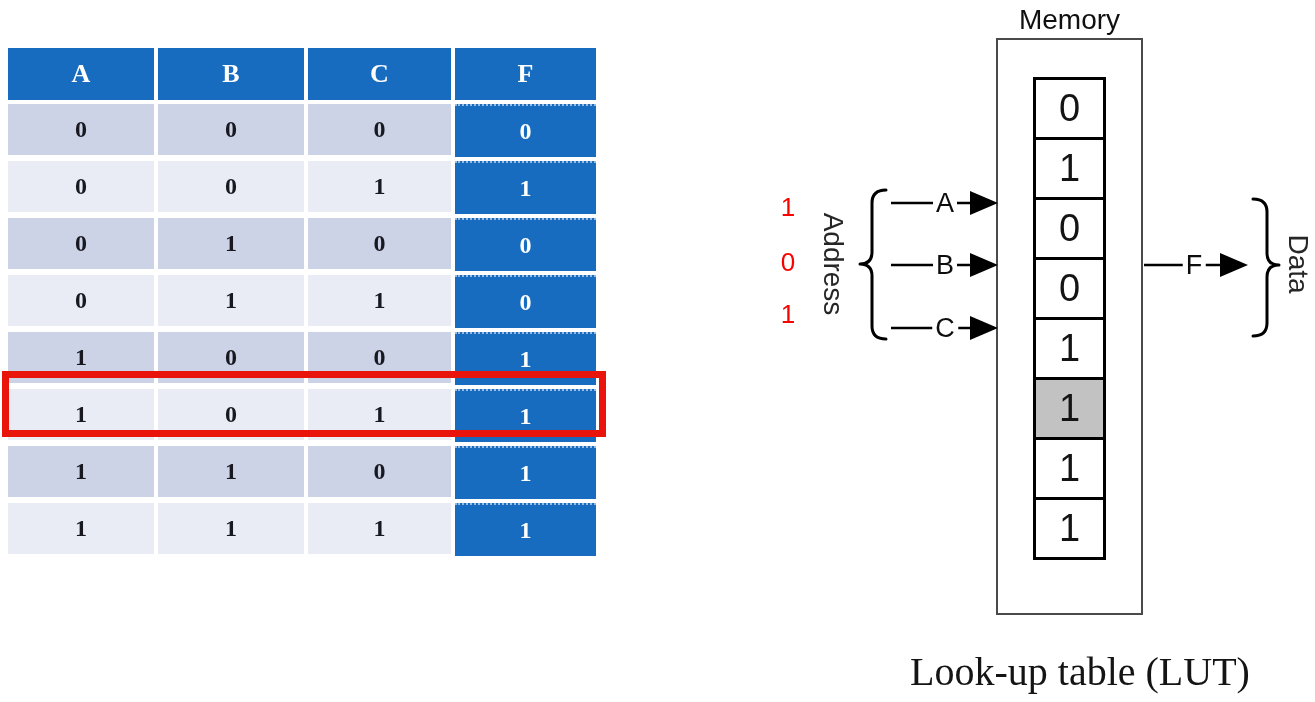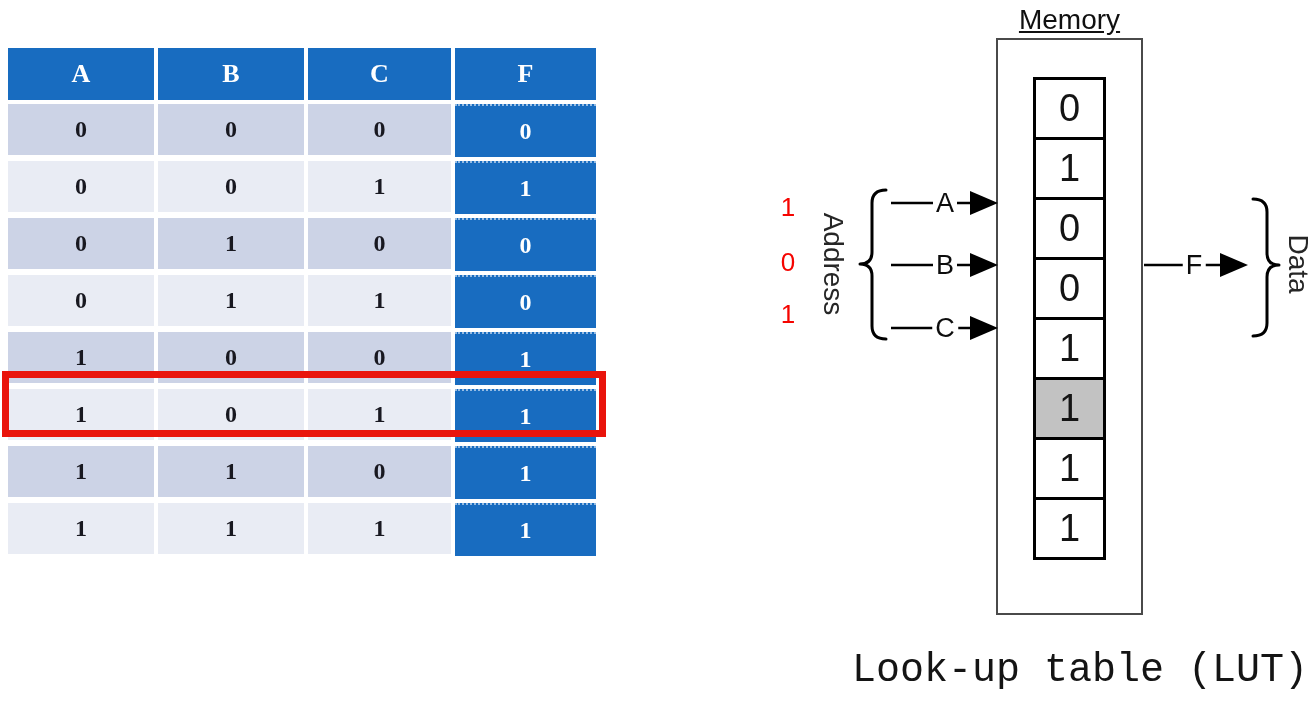--- a/index.html
+++ b/index.html
@@ -31,21 +31,21 @@
 
   #highlight-rect{
     position:absolute; left:-6px; top:323px; width:590px; height:52px;
     border:7px solid #e9140c; z-index:6; pointer-events:none;
   }
 
   
   .abs{ position:absolute; }
   #memory-title{
     left:996px; top:3px; width:147px; text-align:center;
-    font-size:28px; color:#101010; line-height:1.2;text-decoration:underline;
+    font-size:28px; color:#101010; line-height:1.2;
   }
   #memory-outline{
     left:996px; top:38px; width:147px; height:577px;
     border:2px solid #4a4a4a; box-sizing:border-box; background:#ffffff;
   }
   #memory-cells{ left:1033px; top:77px; width:73px; }
   .mem-cell{
     box-sizing:border-box; width:73px; height:63px; margin-top:-3px;
     border:3px solid #000000; background:#ffffff;
     display:flex; align-items:center; justify-content:center;
@@ -62,21 +62,21 @@
     background:#ffffff; padding:0 3px; white-space:nowrap; z-index:4;
   }
   .rot{ transform:translate(-50%,-50%) rotate(90deg); background:transparent; font-size:28px; color:#262626; }
   .addr-bit{
     position:absolute; transform:translate(-50%,-50%);
     font-size:26px; line-height:1; color:#f50400; z-index:4;
   }
 
   #caption{
     left:850px; top:648px; width:460px; text-align:center;
-    font-family:Liberation Mono, monospace; font-size:40px; color:#141414;
+    font-family:Liberation Serif, serif; font-size:40px; color:#141414;
   }
 </style>
 </head>
 <body>
 
 <div id="canvas">
 
   <div id="truth-table">
     <div class="tt-row tt-header">
       <div class="tt-cell">A</div>

